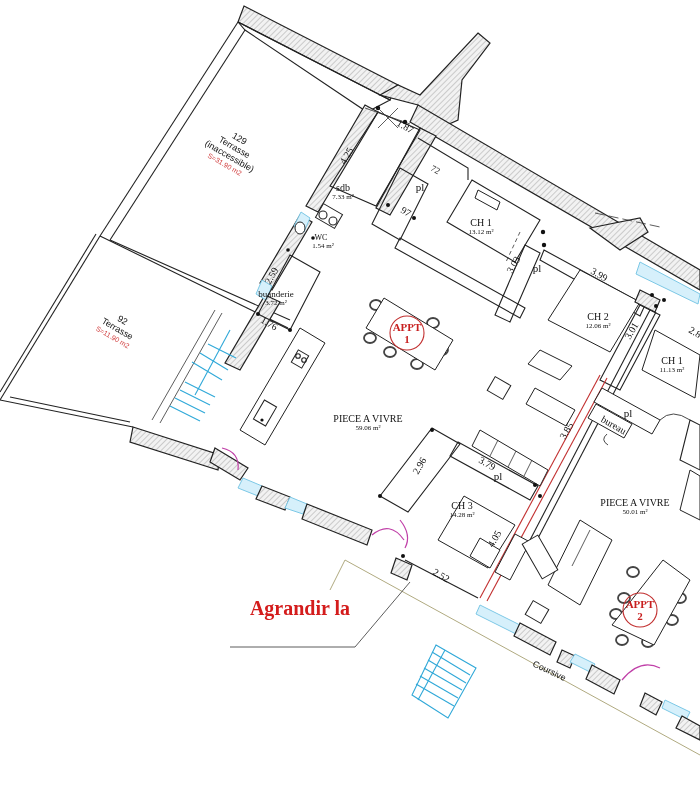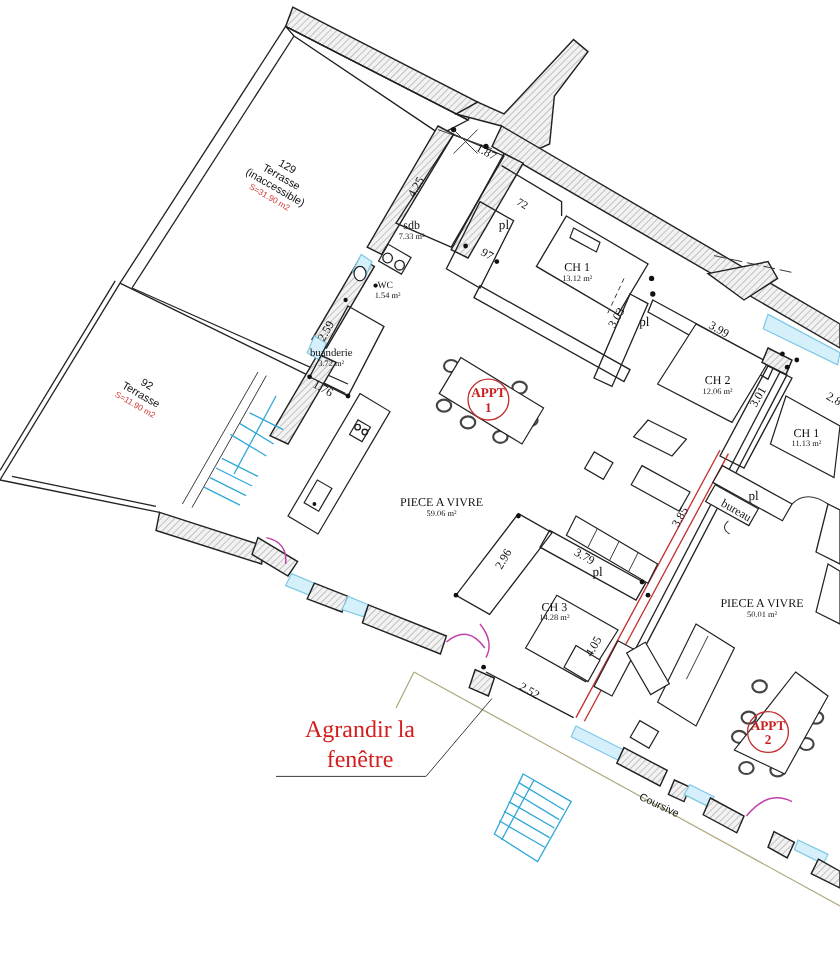--- a/index.html
+++ b/index.html
@@ -16,21 +16,21 @@
   .chair { fill: #fff; stroke: #444; stroke-width: 1.8; }
   .red { fill: none; stroke: #c23030; stroke-width: 1.1; }
   .dot { fill: #111; }
   .txt { font-family: "Liberation Serif", serif; fill: #111; }
   .txts { font-family: "Liberation Sans", sans-serif; fill: #111; }
   .area { font-family: "Liberation Serif", serif; fill: #111; font-size: 7px; }
   .reda { font-family: "Liberation Sans", sans-serif; fill: #d03a3a; font-size: 7px; }
   .appt { font-family: "Liberation Serif", serif; fill: #c82020; font-weight: bold; font-size: 11px; }
   #annotation {
     position: absolute; left: 230px; top: 596px; width: 140px;
-    font-family: "Liberation Serif", serif; font-weight: normal; color: #d41c1c;
+    font-family: "Liberation Serif", serif; font-weight: bold; color: #d41c1c;
     font-size: 20px; line-height: 25px; text-align: center;
   }
 </style>
 </head>
 <body>
 
 <div id="canvas">
 <svg width="700" height="800" viewBox="0 0 700 800">
   <defs>
     <pattern id="hatch" patternUnits="userSpaceOnUse" width="4" height="4" patternTransform="rotate(45)">
@@ -294,15 +294,14 @@
   <text class="appt" x="407" y="331" text-anchor="middle">APPT</text>
   <text class="appt" x="407" y="343" text-anchor="middle">1</text>
   <text class="appt" x="640" y="608" text-anchor="middle">APPT</text>
   <text class="appt" x="640" y="620" text-anchor="middle">2</text>
 
   <text class="txts" x="532" y="666" font-size="9" fill="#333" transform="rotate(25 532 666)">Coursive</text>
 </svg>
 
 <div id="annotation">
   <div>Agrandir la</div>
-  <div>fenêtre</div>
 </div>
 </div>
 
 </body></html>

